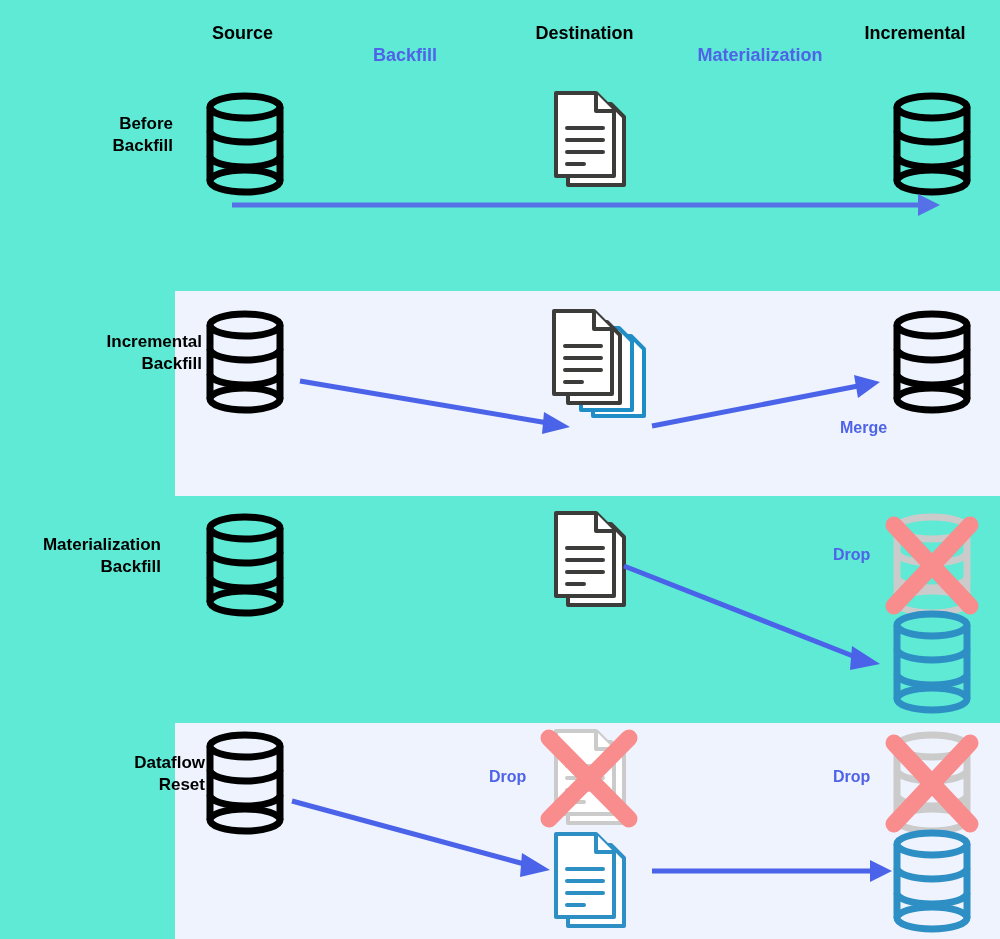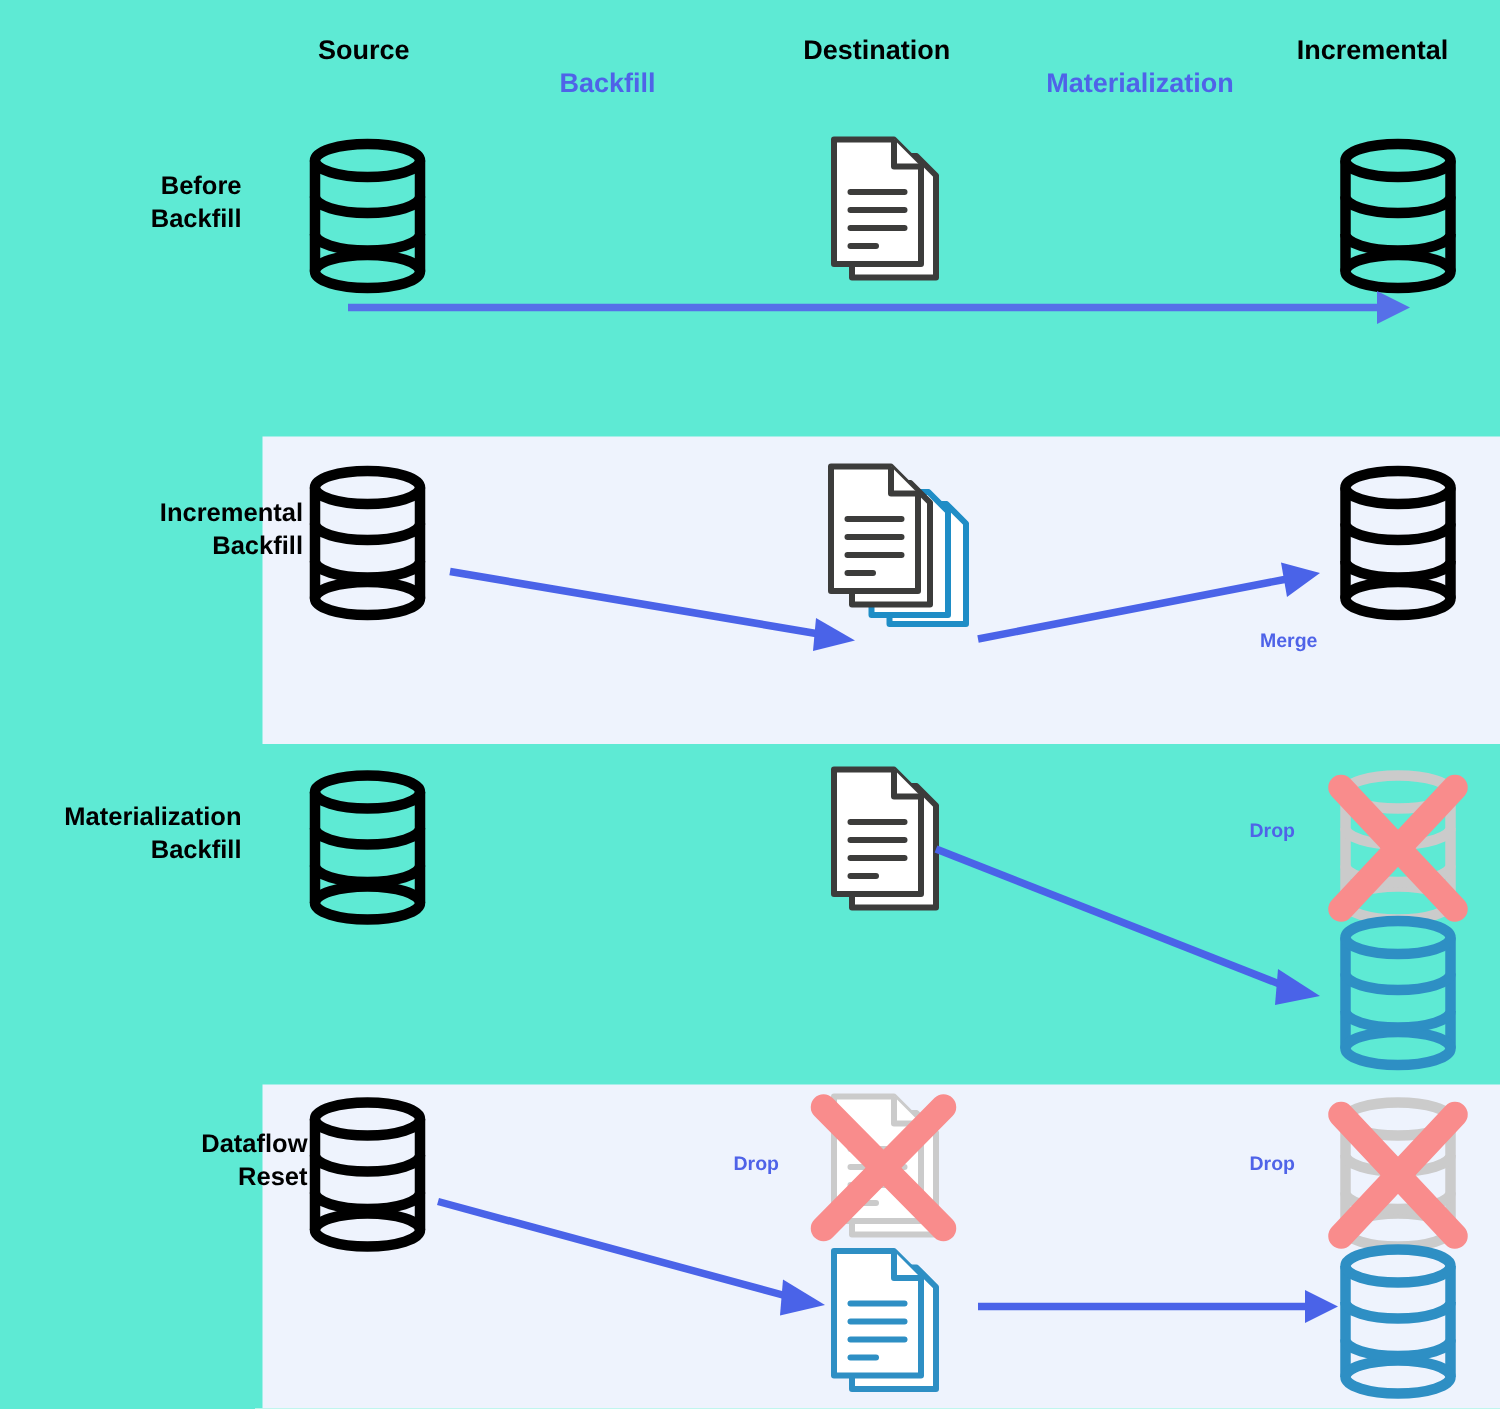--- a/index.html
+++ b/index.html
@@ -50,33 +50,33 @@
   .row-label {
     position: absolute;
     left: 0;
     width: 161px;
     text-align: right;
     font-weight: bold;
     font-size: 17px;
     line-height: 22px;
     color: #000000;
   }
-  #label-before        { top: 113px; }
+  #label-before        { top: 113px; margin-left: 12px; }
   #label-incremental   { top: 331px; margin-left: 41px; }
   #label-materialization { top: 534px; }
   #label-reset         { top: 752px; padding-left: 44px; }
 
   
   .icon-abs { position: absolute; }
 
   
   .mini-note {
     position: absolute;
     font-weight: bold;
-    font-size: 13px;
+    font-size: 16px;
     color: #4F63E8;
     white-space: nowrap;
   }
   #note-merge      { left: 840px; top: 419px; }
   #note-drop-dest1 { left: 833px; top: 546px; }
   #note-drop-coll2 { left: 489px; top: 768px; }
   #note-drop-dest2 { left: 833px; top: 768px; }
 
   svg { display: block; overflow: visible; }
 </style>

